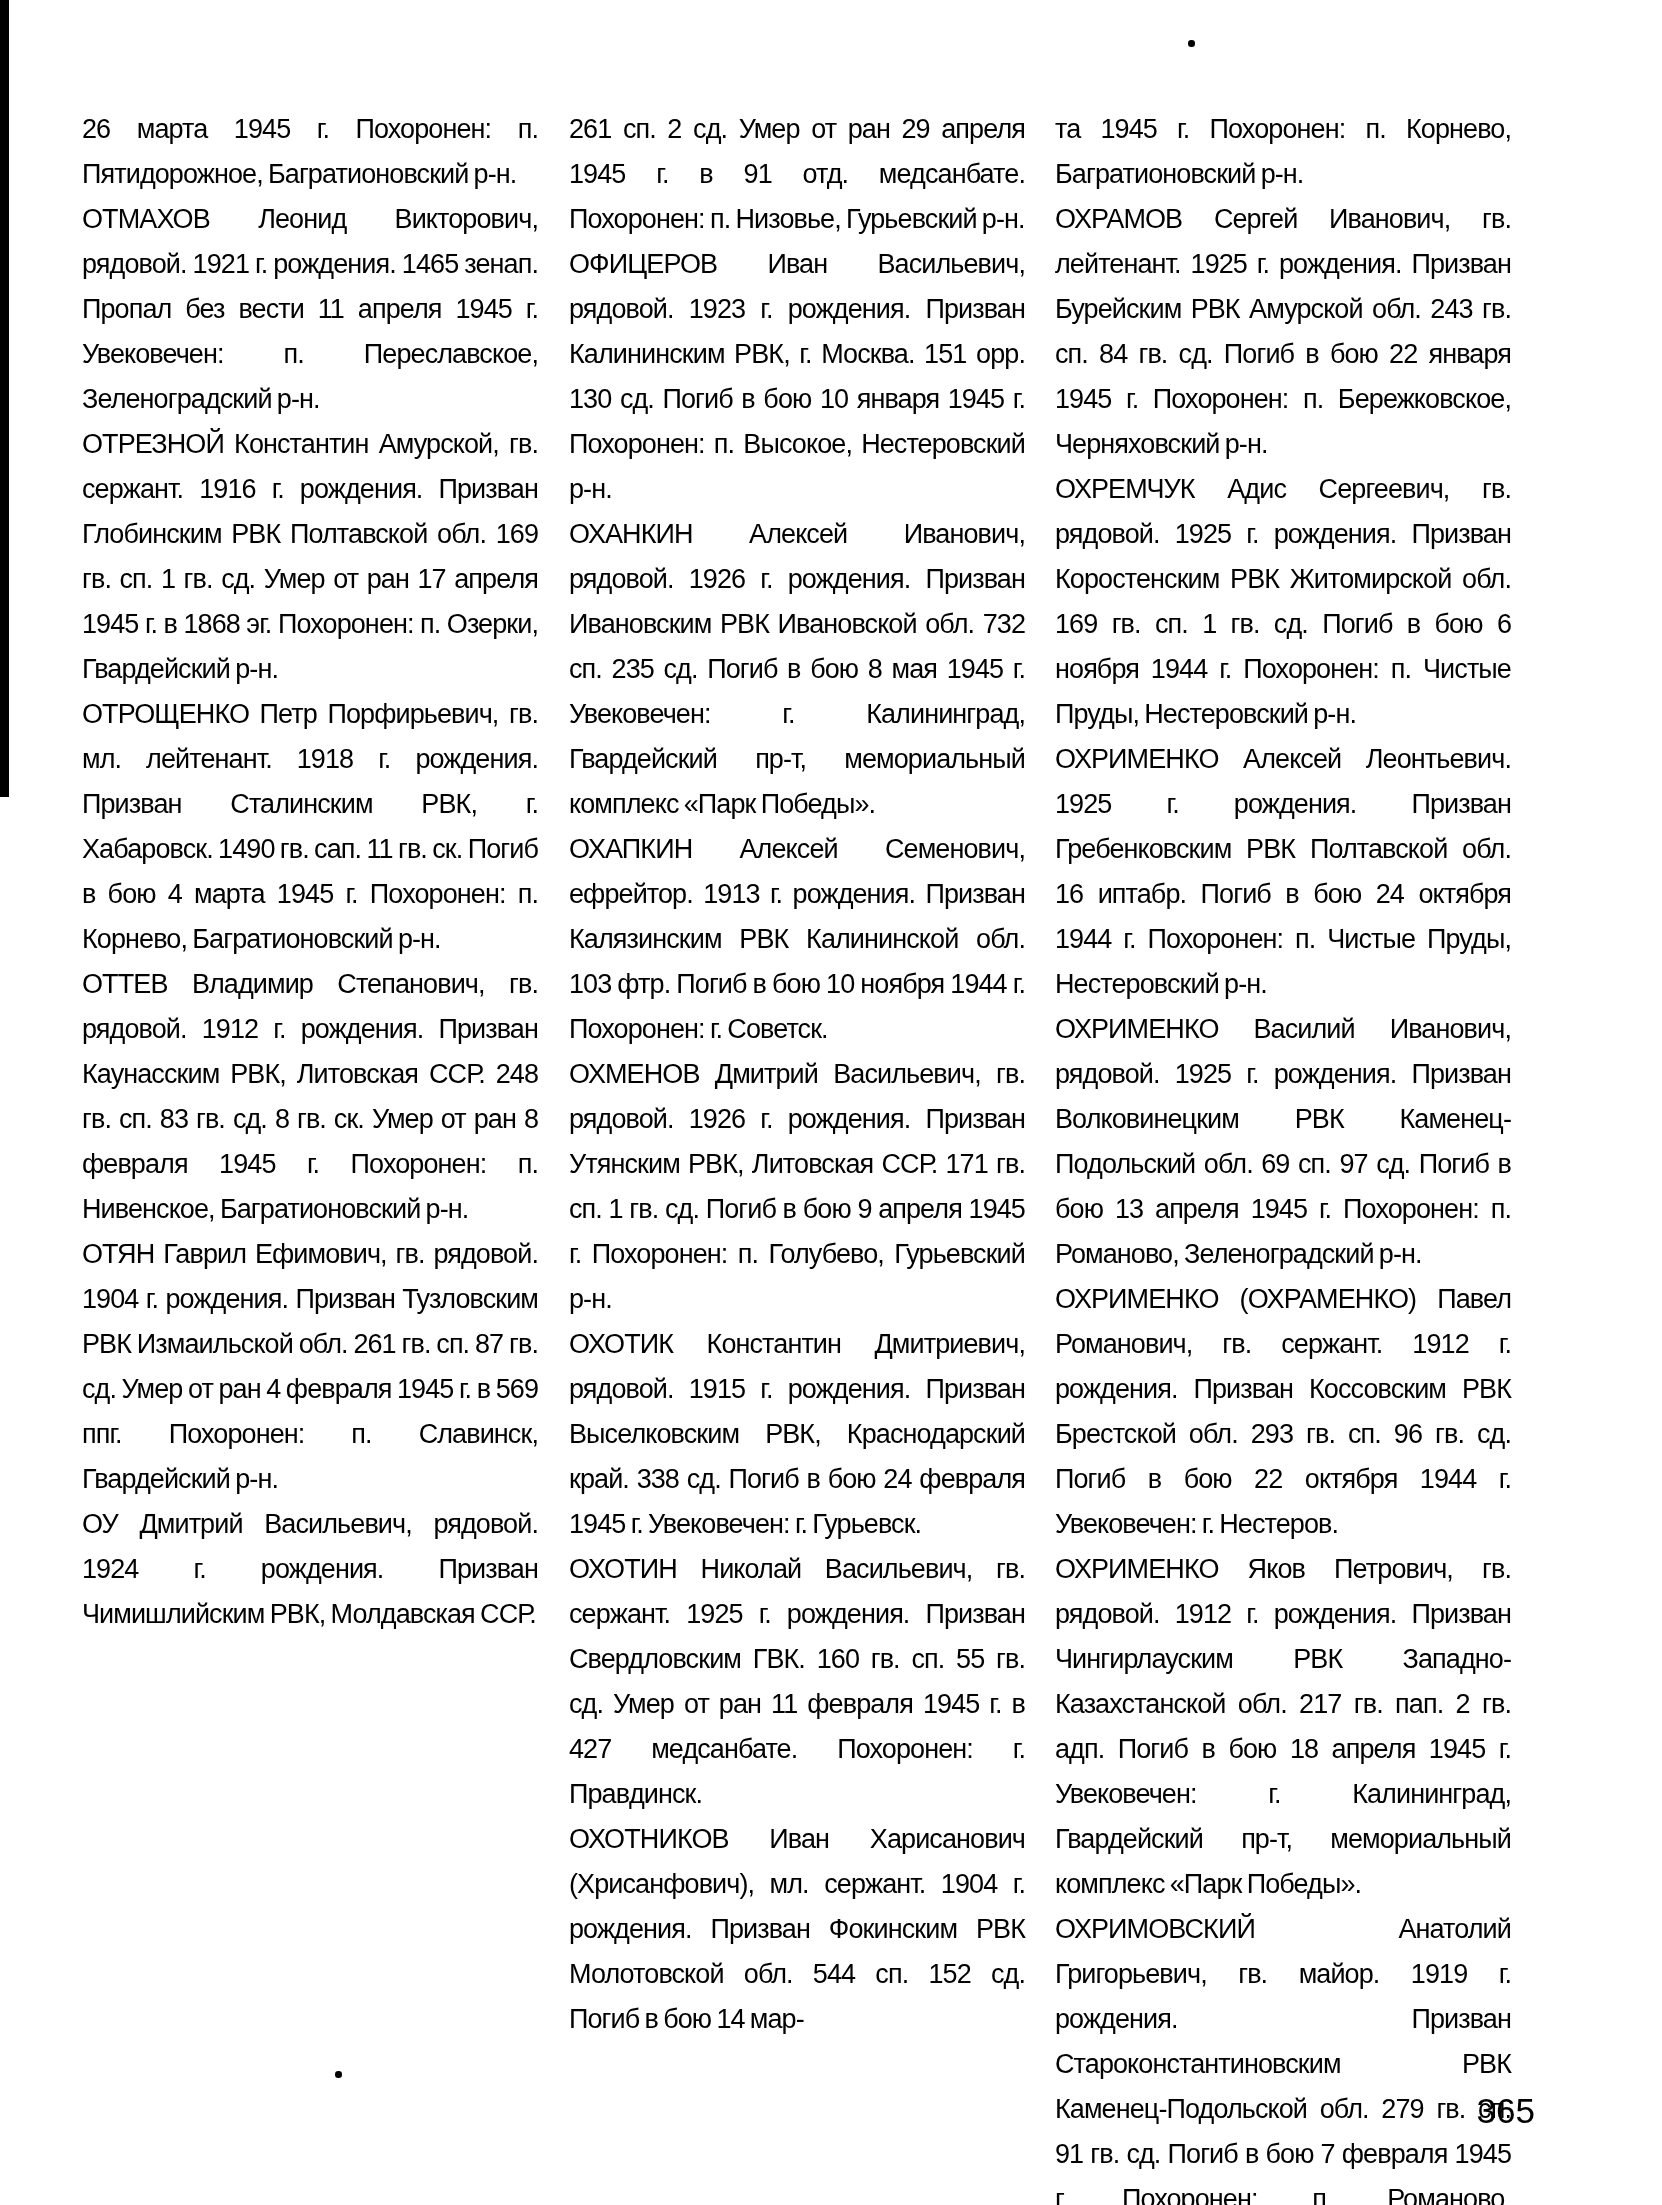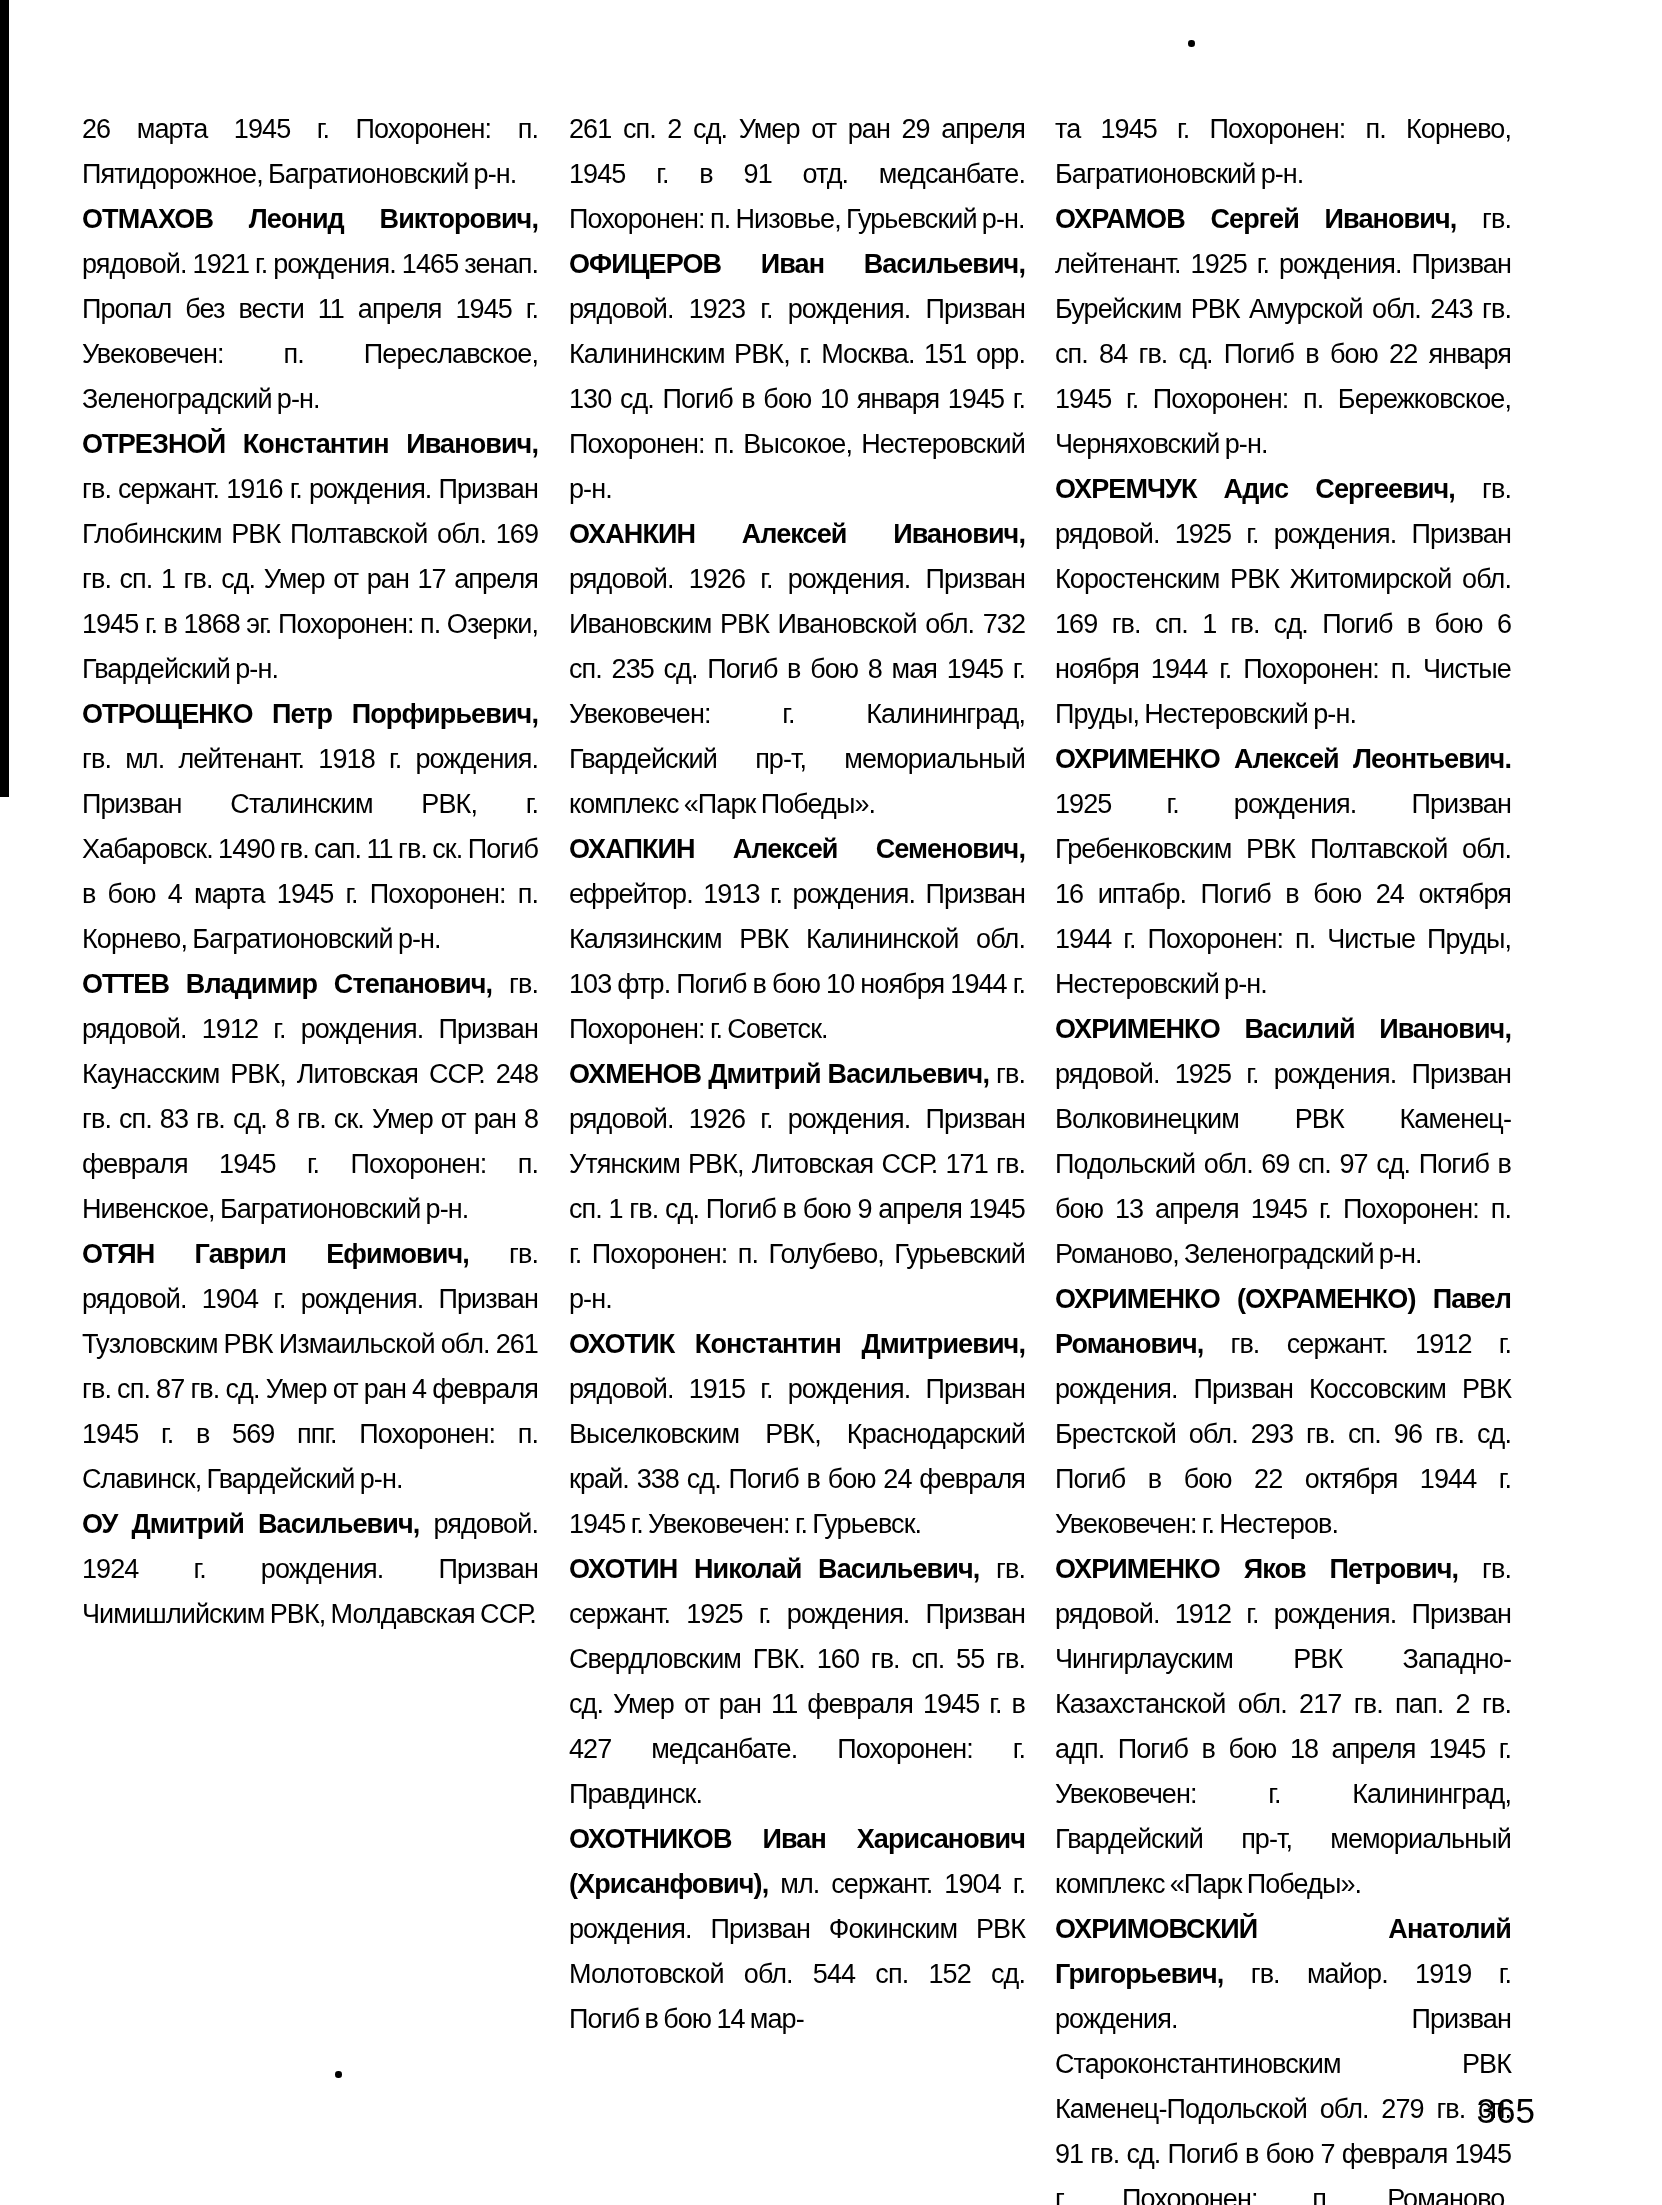--- a/index.html
+++ b/index.html
@@ -27,21 +27,21 @@
     word-spacing: -1.4px;
   }
   #col-1 { left: 82px; }
   #col-2 { left: 569px; }
   #col-3 { left: 1055px; }
   p.entry {
     margin: 0;
     padding: 0;
   }
   b.entry-name {
-    font-weight: 700;
+    font-weight: 400;
   }
   #page-number {
     position: absolute;
     top: 2091px;
     left: 1456px;
     width: 79px;
     text-align: right;
     font-size: 35px;
     font-weight: 400;
     letter-spacing: 0;
@@ -67,21 +67,21 @@
 <body>
 
 <div id="page">
   <div id="edge-strip"></div>
   <div id="speck-top" class="speck"></div>
   <div id="speck-bottom" class="speck"></div>
 
   <div id="col-1" class="col">
       <p class="entry"><span>26 марта 1945 г. Похоронен: п. Пятидорожное, Багратионовский р-н.</span></p>
       <p class="entry"><b class="entry-name">ОТМАХОВ Леонид Викторович,</b><span> рядовой. 1921 г. рождения. 1465 зенап. Пропал без вести 11 апреля 1945 г. Увековечен: п. Переславское, Зеленоградский р-н.</span></p>
-      <p class="entry"><b class="entry-name">ОТРЕЗНОЙ Константин Иванович,</b><span> гв. сержант. 1916 г. рождения. Призван Глобинским РВК Полтавской обл. 169 гв. сп. 1 гв. сд. Умер от ран 17 апреля 1945 г. в 1868 эг. Похоронен: п. Озерки, Гвардейский р-н.</span></p>
+      <p class="entry"><b class="entry-name">ОТРЕЗНОЙ Константин Амурской,</b><span> гв. сержант. 1916 г. рождения. Призван Глобинским РВК Полтавской обл. 169 гв. сп. 1 гв. сд. Умер от ран 17 апреля 1945 г. в 1868 эг. Похоронен: п. Озерки, Гвардейский р-н.</span></p>
       <p class="entry"><b class="entry-name">ОТРОЩЕНКО Петр Порфирьевич,</b><span> гв. мл. лейтенант. 1918 г. рождения. Призван Сталинским РВК, г. Хабаровск. 1490 гв. сап. 11 гв. ск. Погиб в бою 4 марта 1945 г. Похоронен: п. Корнево, Багратионовский р-н.</span></p>
       <p class="entry"><b class="entry-name">ОТТЕВ Владимир Степанович,</b><span> гв. рядовой. 1912 г. рождения. Призван Каунасским РВК, Литовская ССР. 248 гв. сп. 83 гв. сд. 8 гв. ск. Умер от ран 8 февраля 1945 г. Похоронен: п. Нивенское, Багратионовский р-н.</span></p>
       <p class="entry"><b class="entry-name">ОТЯН Гаврил Ефимович,</b><span> гв. рядовой. 1904 г. рождения. Призван Тузловским РВК Измаильской обл. 261 гв. сп. 87 гв. сд. Умер от ран 4 февраля 1945 г. в 569 ппг. Похоронен: п. Славинск, Гвардейский р-н.</span></p>
       <p class="entry"><b class="entry-name">ОУ Дмитрий Васильевич,</b><span> рядовой. 1924 г. рождения. Призван Чимишлийским РВК, Молдавская ССР.</span></p>
     </div>
   <div id="col-2" class="col">
       <p class="entry"><span>261 сп. 2 сд. Умер от ран 29 апреля 1945 г. в 91 отд. медсанбате. Похоронен: п. Низовье, Гурьевский р-н.</span></p>
       <p class="entry"><b class="entry-name">ОФИЦЕРОВ Иван Васильевич,</b><span> рядовой. 1923 г. рождения. Призван Калининским РВК, г. Москва. 151 орр. 130 сд. Погиб в бою 10 января 1945 г. Похоронен: п. Высокое, Нестеровский р-н.</span></p>
       <p class="entry"><b class="entry-name">ОХАНКИН Алексей Иванович,</b><span> рядовой. 1926 г. рождения. Призван Ивановским РВК Ивановской обл. 732 сп. 235 сд. Погиб в бою 8 мая 1945 г. Увековечен: г. Калининград, Гвардейский пр-т, мемориальный комплекс «Парк Победы».</span></p>
       <p class="entry"><b class="entry-name">ОХАПКИН Алексей Семенович,</b><span> ефрейтор. 1913 г. рождения. Призван Калязинским РВК Калининской обл. 103 фтр. Погиб в бою 10 ноября 1944 г. Похоронен: г. Советск.</span></p>

